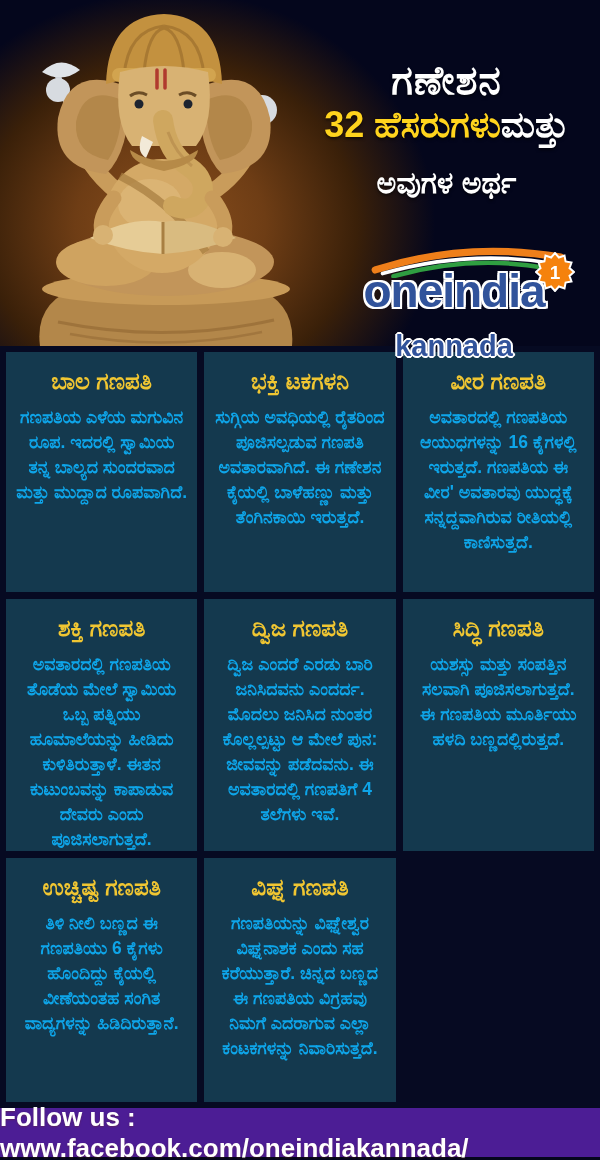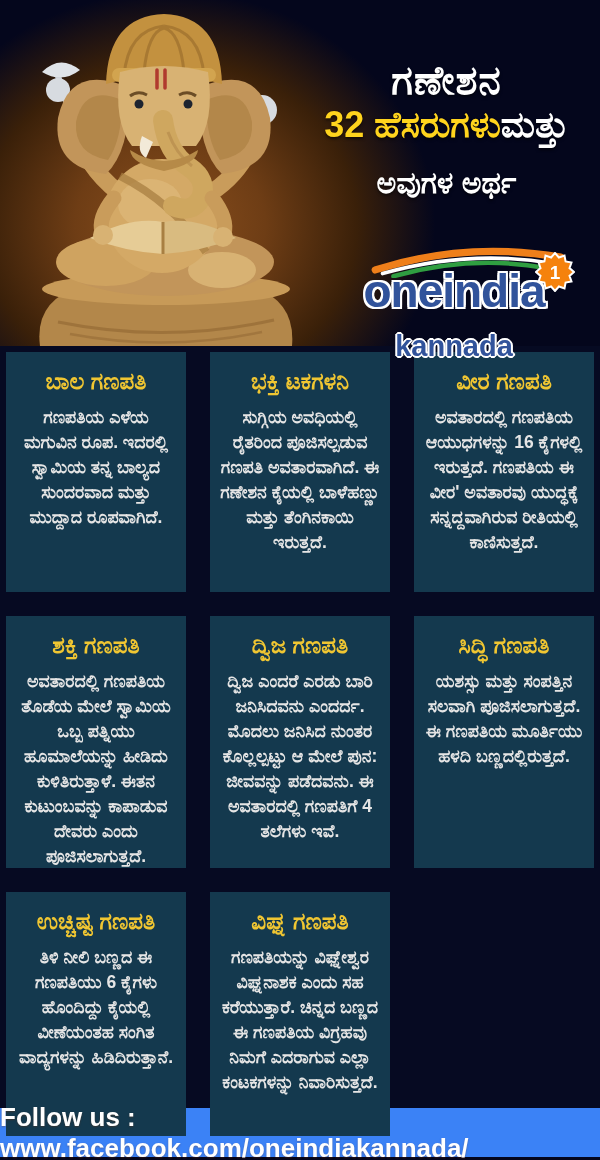--- a/index.html
+++ b/index.html
@@ -43,37 +43,37 @@
     font-size:29px; font-weight:bold; color:#31539b; margin-top:18px; line-height:1;
     text-shadow:-2px 0 #fff, 2px 0 #fff, 0 -2px #fff, 0 2px #fff,
                 -1px -1px #fff, 1px 1px #fff, -1px 1px #fff, 1px -1px #fff;
   }
 
   
   .grid {
     display:grid; width:588px; height:750px;
     grid-template-columns:1fr 1fr 1fr;
     grid-template-rows:240px 252px 244px;
-    gap:24px; padding:6px; background:#060a22;
+    gap:7px; padding:6px; background:#060a22;
   }
   .card {
     background:#14394e; overflow:hidden; text-align:center;
     padding:10px 10px 0 10px;
   }
   .card-title {
     color:#f0c632; font-weight:bold; font-size:23px;
     margin:6px 0 10px 0;
   }
   .card-body {
-    color:#e5e5e5; font-weight:bold; font-size:17.5px; line-height:25px;
+    color:#0ea5e9; font-weight:bold; font-size:17.5px; line-height:25px;
   }
 
   
   .footer {
-    width:600px; height:49px; background:#3b82f6;
+    width:600px; height:49px; background:#4c1d95;
     display:flex; align-items:center; justify-content:center;
   }
   .footer-text {
     color:#ffffff; font-weight:bold; font-size:26px; letter-spacing:0;
     text-shadow:0 1px 2px rgba(120,50,0,.35);
   }
 </style>
 </head>
 <body>
 

